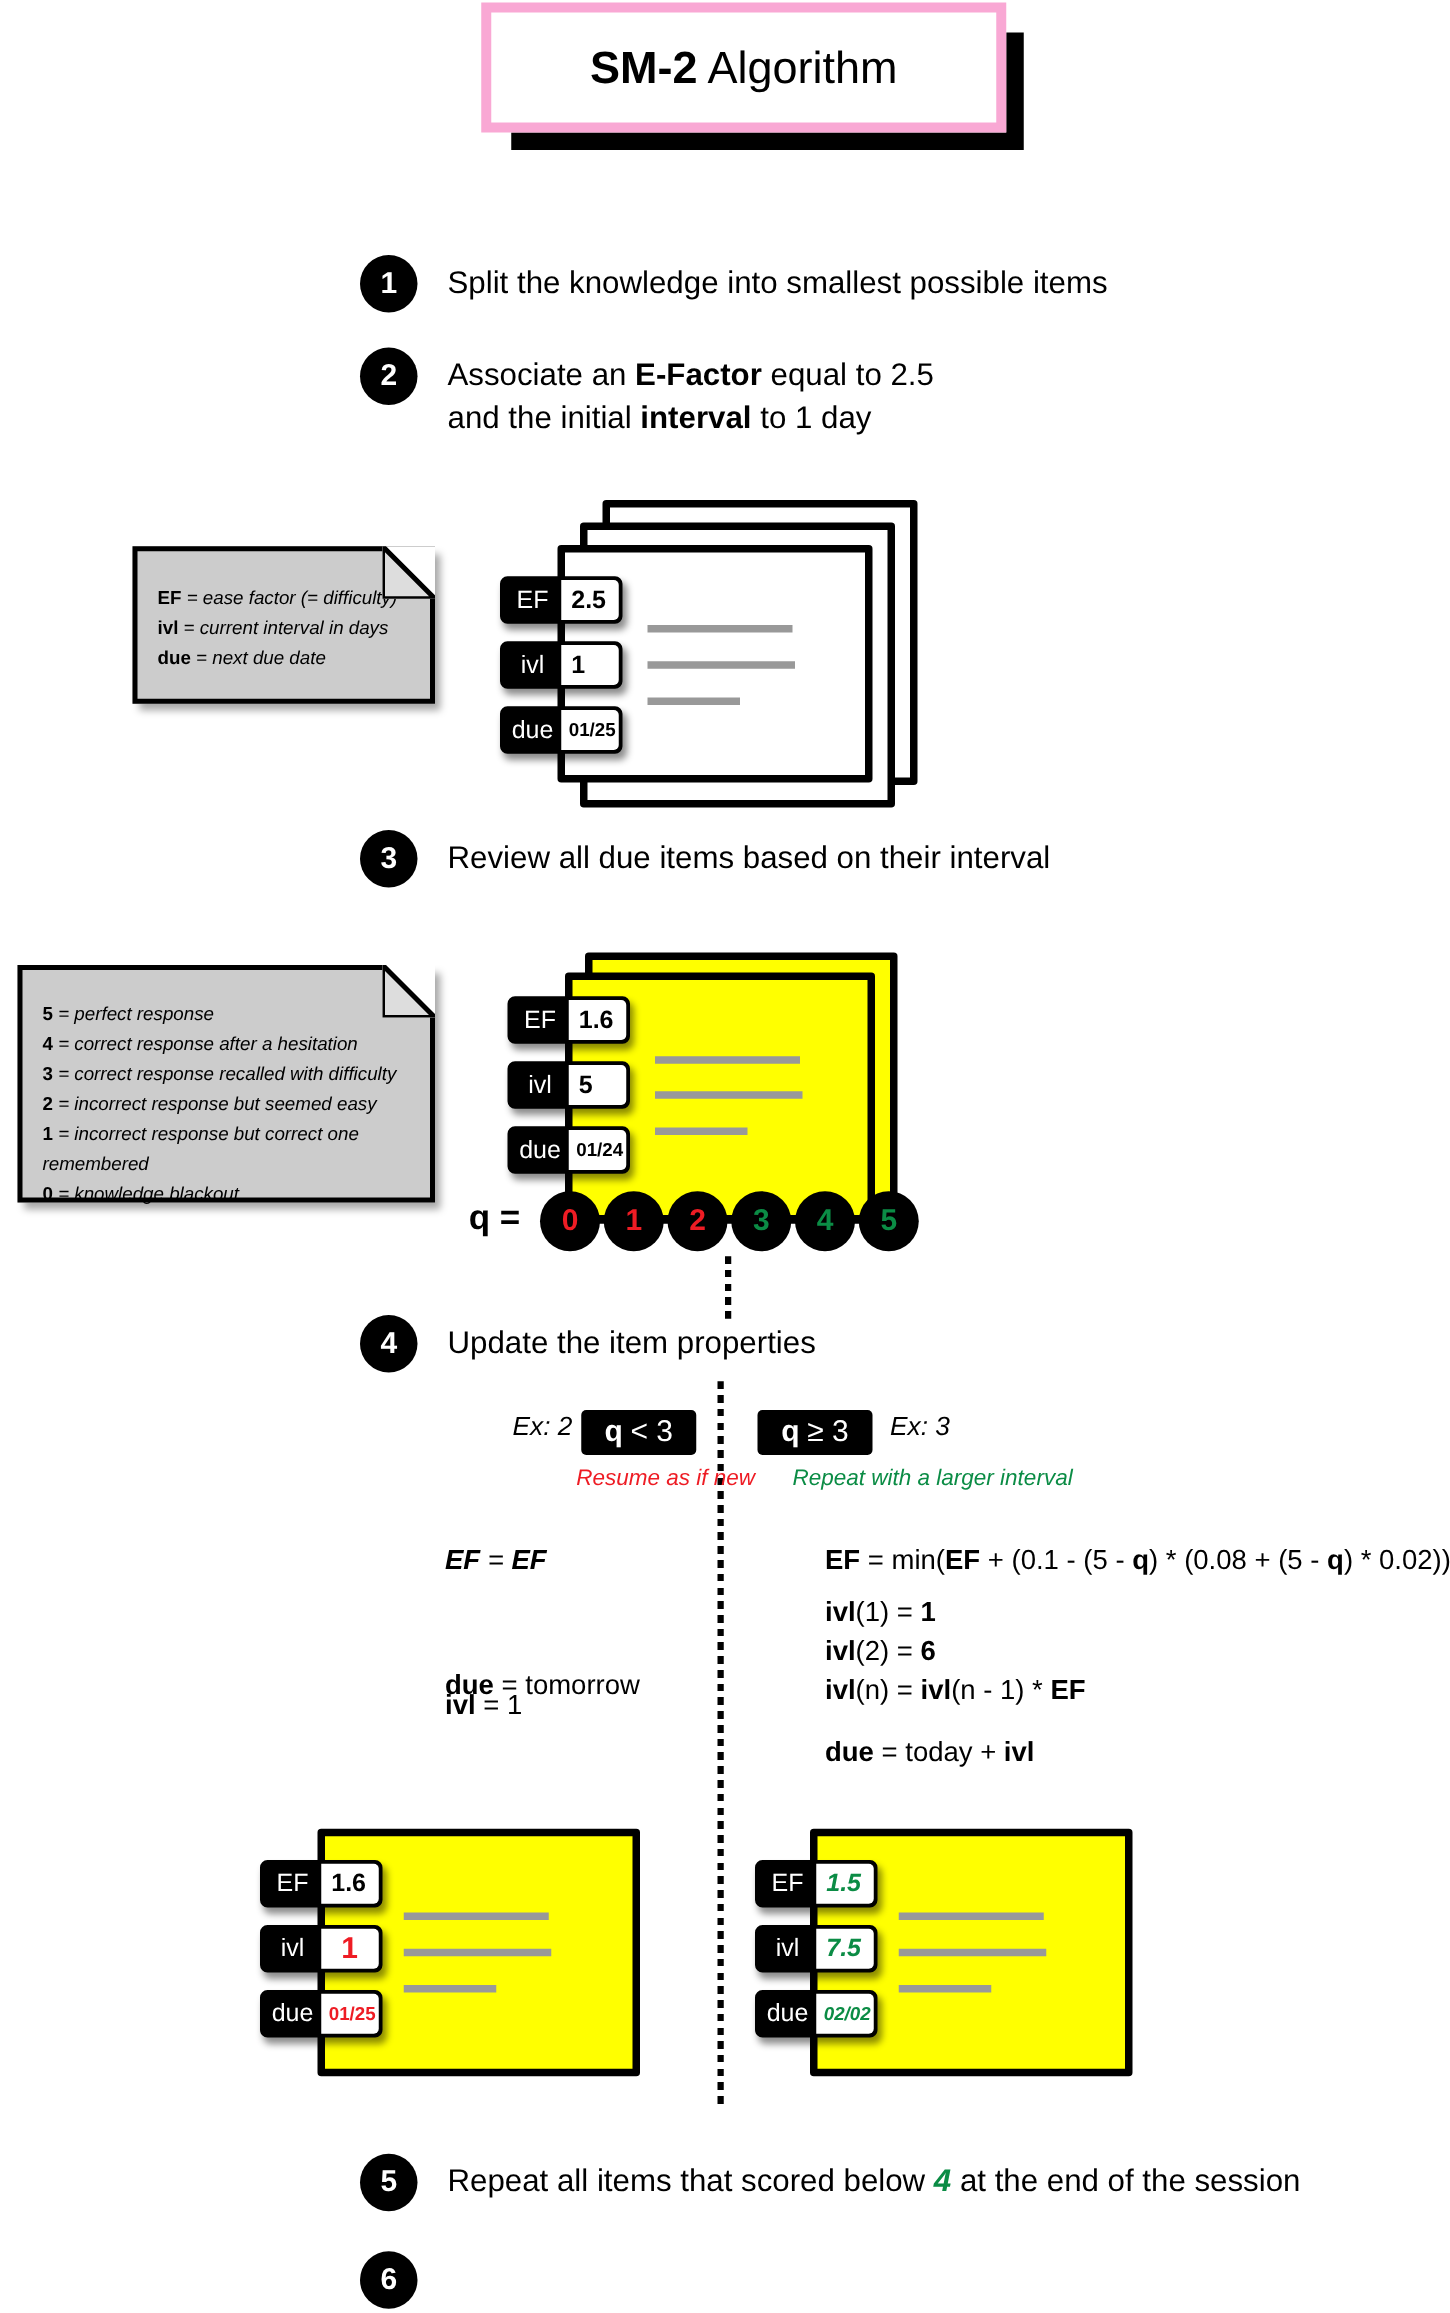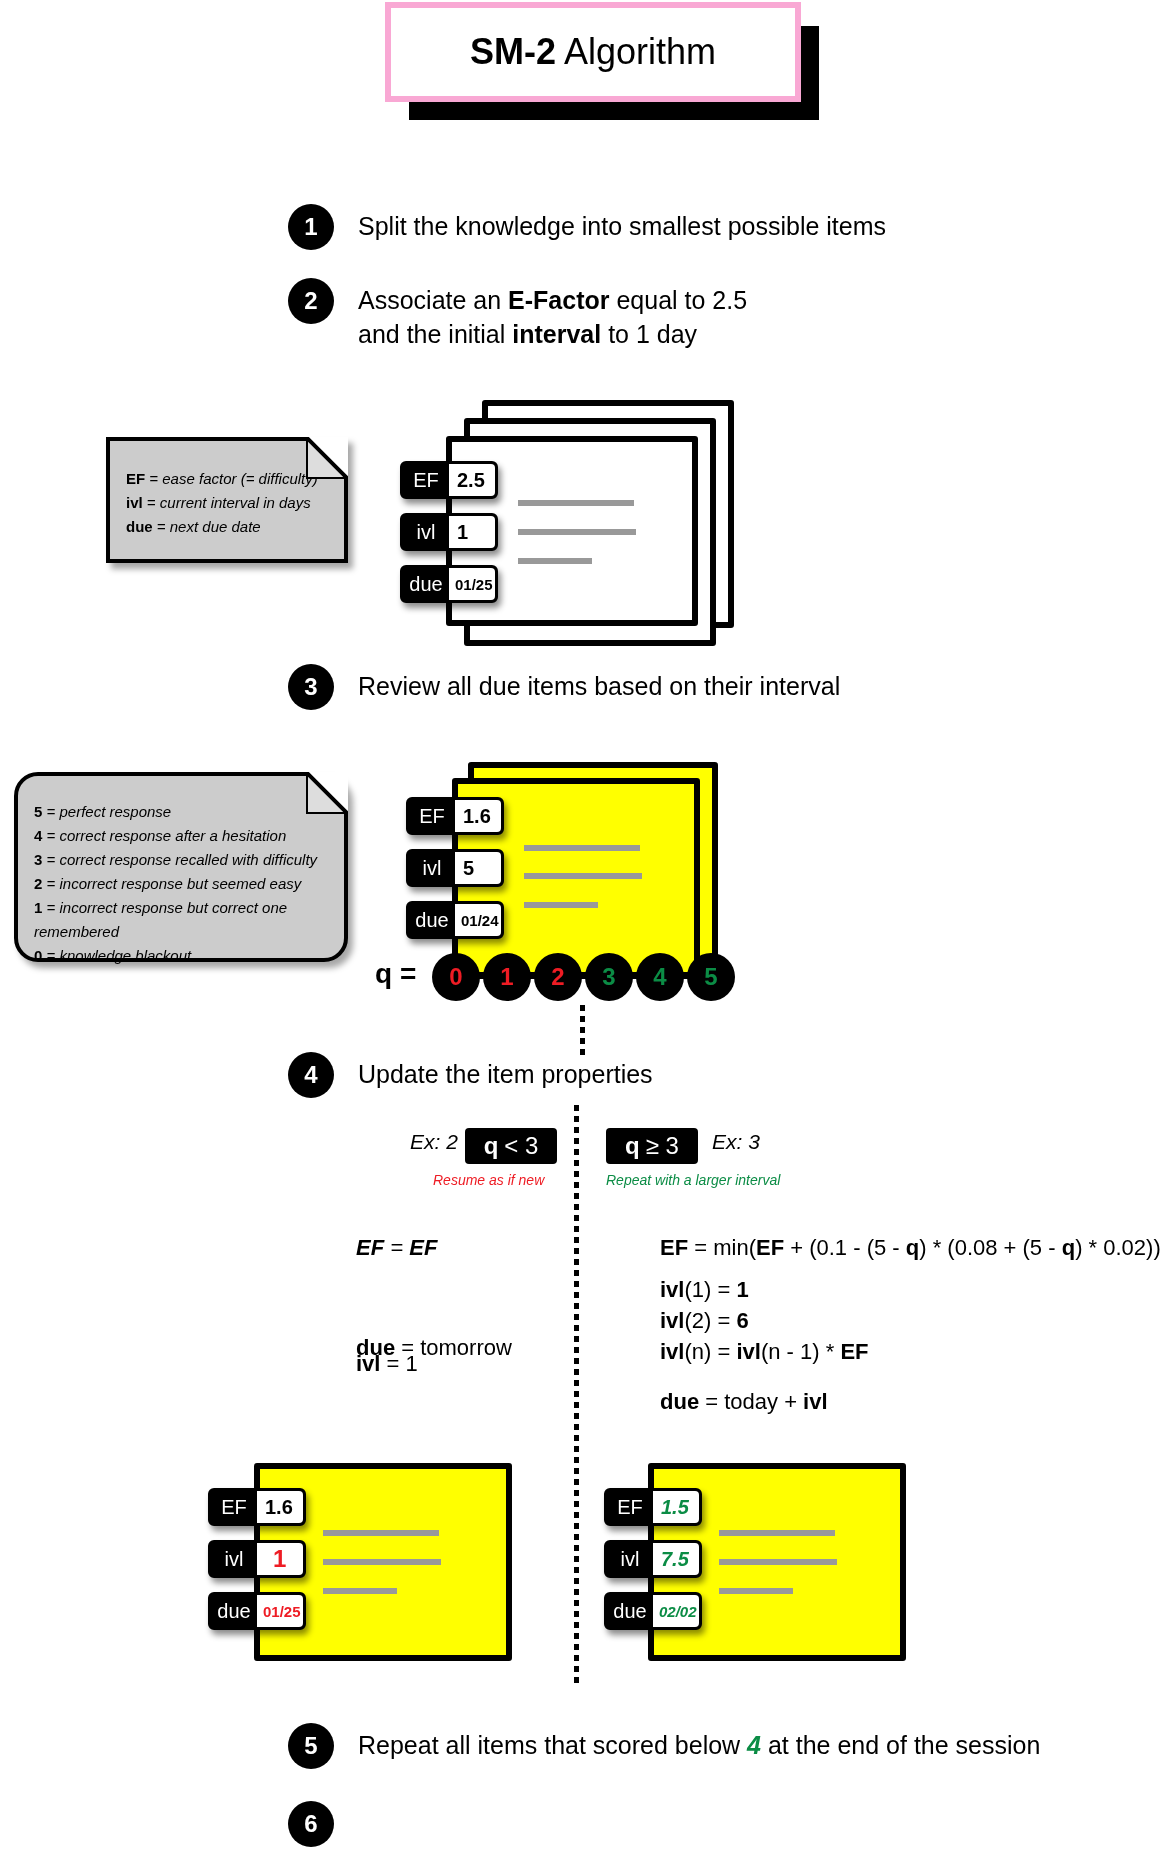--- a/index.html
+++ b/index.html
@@ -1,21 +1,21 @@
 <!DOCTYPE html>
 <html><head>
 <meta charset="utf-8">
 <style>
   html,body{margin:0;padding:0;background:#ffffff;}
   body{width:1160px;height:1850px;position:relative;overflow:hidden;
        font-family:"Liberation Sans","DejaVu Sans",sans-serif;color:#000;}
   .abs{position:absolute;}
   
   .title-shadow{left:409px;top:26px;width:410px;height:94px;background:#000;}
-  .title-box{left:385px;top:2px;width:404px;height:88px;background:#fff;border:6px solid #f9a8d4;
+  .title-box{left:385px;top:2px;width:404px;height:88px;background:#fff;border:8px solid #f9a8d4;
     display:flex;align-items:center;justify-content:center;font-size:36px;}
   .title-box b{font-weight:bold;margin-right:8px;}
   
   .step{display:flex;align-items:flex-start;}
   .badge{width:46px;height:46px;border-radius:50%;background:#000;color:#fff;font-weight:bold;
     font-size:24px;display:flex;align-items:center;justify-content:center;flex:0 0 46px;}
   .step-text{margin-left:24px;font-size:25px;line-height:34px;padding-top:5px;}
   .step-text b{font-weight:bold;}
   .green{color:#0b8c45;font-style:italic;}
   .red{color:#ee1c24;}
@@ -38,21 +38,21 @@
   .prop .v.small{font-size:15px;padding-left:6px;}
   
   .q-label{font-size:28px;font-weight:bold;}
   .q-bubble{width:48px;height:48px;border-radius:50%;background:#000;color:#fff;font-weight:bold;font-size:24px;
     display:flex;align-items:center;justify-content:center;}
   
   .cond{background:#000;color:#fff;font-size:24px;border-radius:4px;width:92px;height:36px;
     display:flex;align-items:center;justify-content:center;}
   .cond b{margin-right:6px;}
   .ex{font-style:italic;font-size:21px;}
-  .sub{font-style:italic;font-size:14px;}
+  .sub{font-style:italic;font-size:18px;margin-left:28px;}
   .formula{font-size:22px;line-height:31px;white-space:nowrap;}
   .formula b{font-weight:bold;}
   .dots{width:5px;background:repeating-linear-gradient(to bottom,#000 0 6px,transparent 6px 11px);}
 </style>
 </head>
 <body>
 
 <div class="abs title-shadow"></div>
 <div class="abs title-box">
   <b>SM-2</b>
@@ -100,21 +100,21 @@
 <div class="abs prop" style="left:400px;top:565px;width:98px;">
     <span class="k">due</span>
     <span class="v small">01/25</span>
   </div>
 
 <div class="abs step" style="left:288px;top:664px;">
   <div class="badge">3</div>
   <div class="step-text">Review all due items based on their interval</div>
 </div>
 
-<div class="abs note" style="left:14px;top:772px;width:334px;height:190px;padding:24px 0 0 16px;border-radius:24px;">
+<div class="abs note" style="left:14px;top:772px;width:334px;height:190px;padding:24px 0 0 16px;">
   <div class="fold">
     <svg width="42" height="42">
         <polygon points="0,0 42,42 0,42" fill="#dddddd" stroke="#000" stroke-width="4"></polygon>
       </svg>
   </div>
   <div class="line"><b>5</b><span> = </span><span>perfect response</span></div>
   <div class="line"><b>4</b><span> = </span><span>correct response after a hesitation</span></div>
   <div class="line"><b>3</b><span> = </span><span>correct response recalled with difficulty</span></div>
   <div class="line"><b>2</b><span> = </span><span>incorrect response but seemed easy</span></div>
   <div class="line"><b>1</b><span> = </span><span>incorrect response but correct one remembered</span></div>

